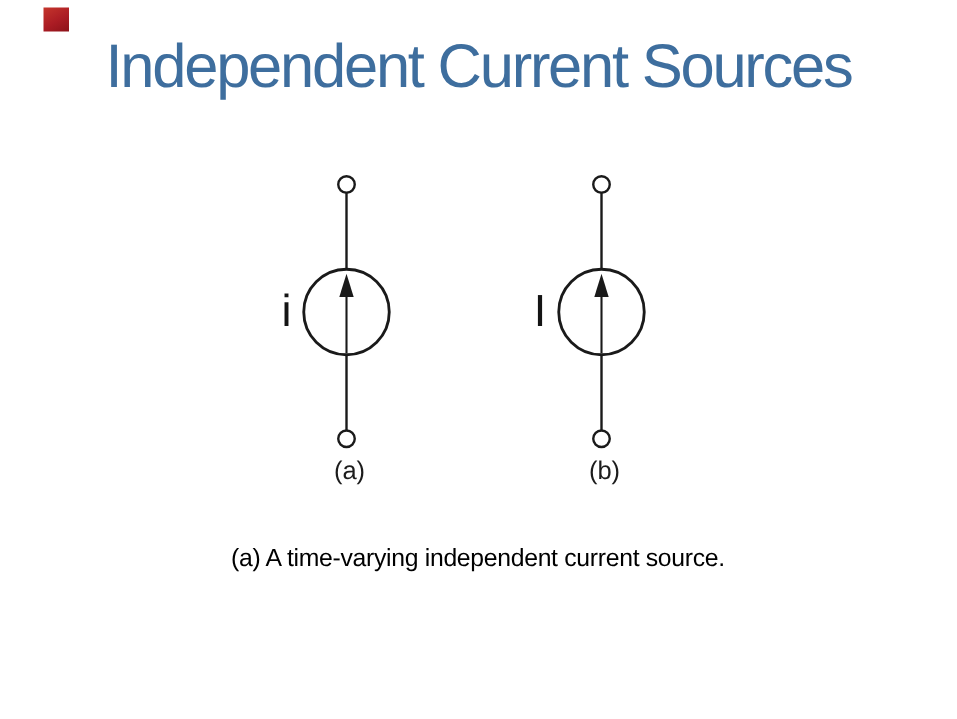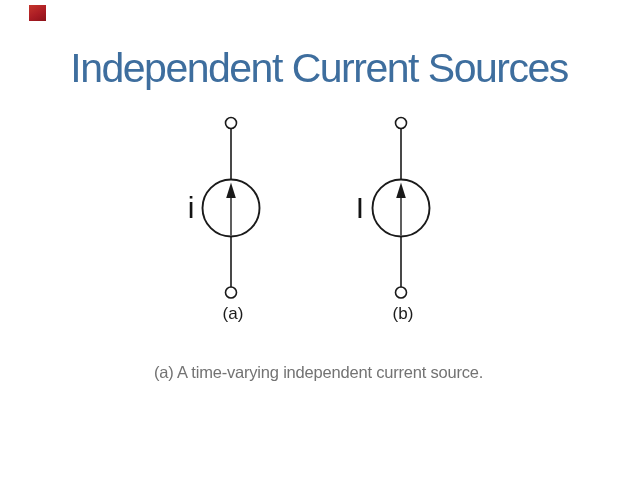--- a/index.html
+++ b/index.html
@@ -19,21 +19,21 @@
     position: absolute;
     left: 29px;
     top: 5px;
     width: 17px;
     height: 16px;
     background: linear-gradient(150deg, #c5352c 0%, #ab1c24 55%, #8c1219 100%);
   }
   .title {
     position: absolute;
     left: 0;
-    top: 45px;
+    top: 21px;
     width: 638px;
     margin: 0;
     text-align: center;
     font-size: 41px;
     font-weight: 400;
     letter-spacing: -1.5px;
     color: #3e6e9e;
     white-space: nowrap;
   }
   .symbol-svg {
@@ -64,21 +64,21 @@
   }
   .sub-label.pos-a { left: 203px; top: 304px; }
   .sub-label.pos-b { left: 373px; top: 304px; }
   .caption {
     position: absolute;
     left: 154px;
     top: 362px;
     font-size: 16.5px;
     line-height: 21.5px;
     letter-spacing: -0.2px;
-    color: #737373;
+    color: #000000;
     white-space: nowrap;
   }
   .stroke {
     stroke: #1a1a1a;
     fill: none;
   }
   .fill-white { fill: #ffffff; }
   .arrow-head {
     fill: #1a1a1a;
     stroke: none;

